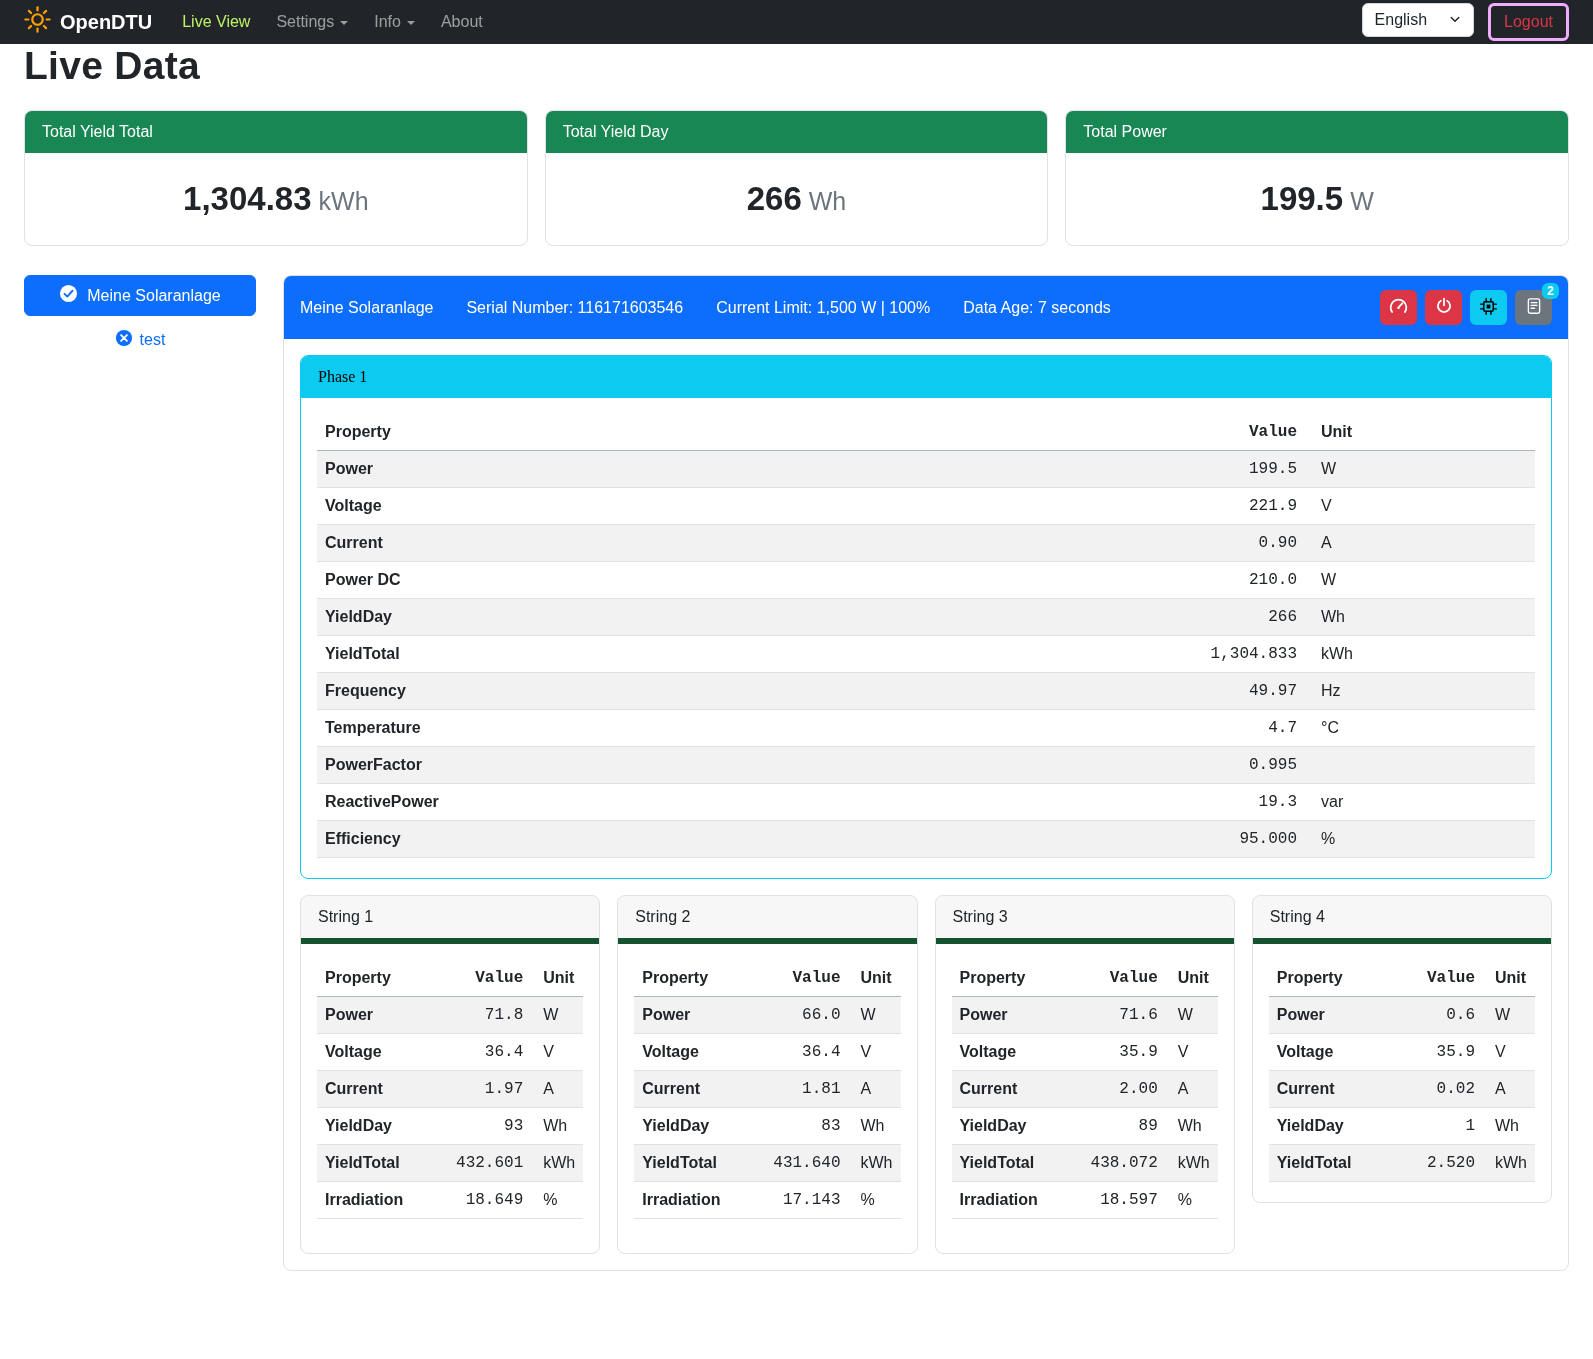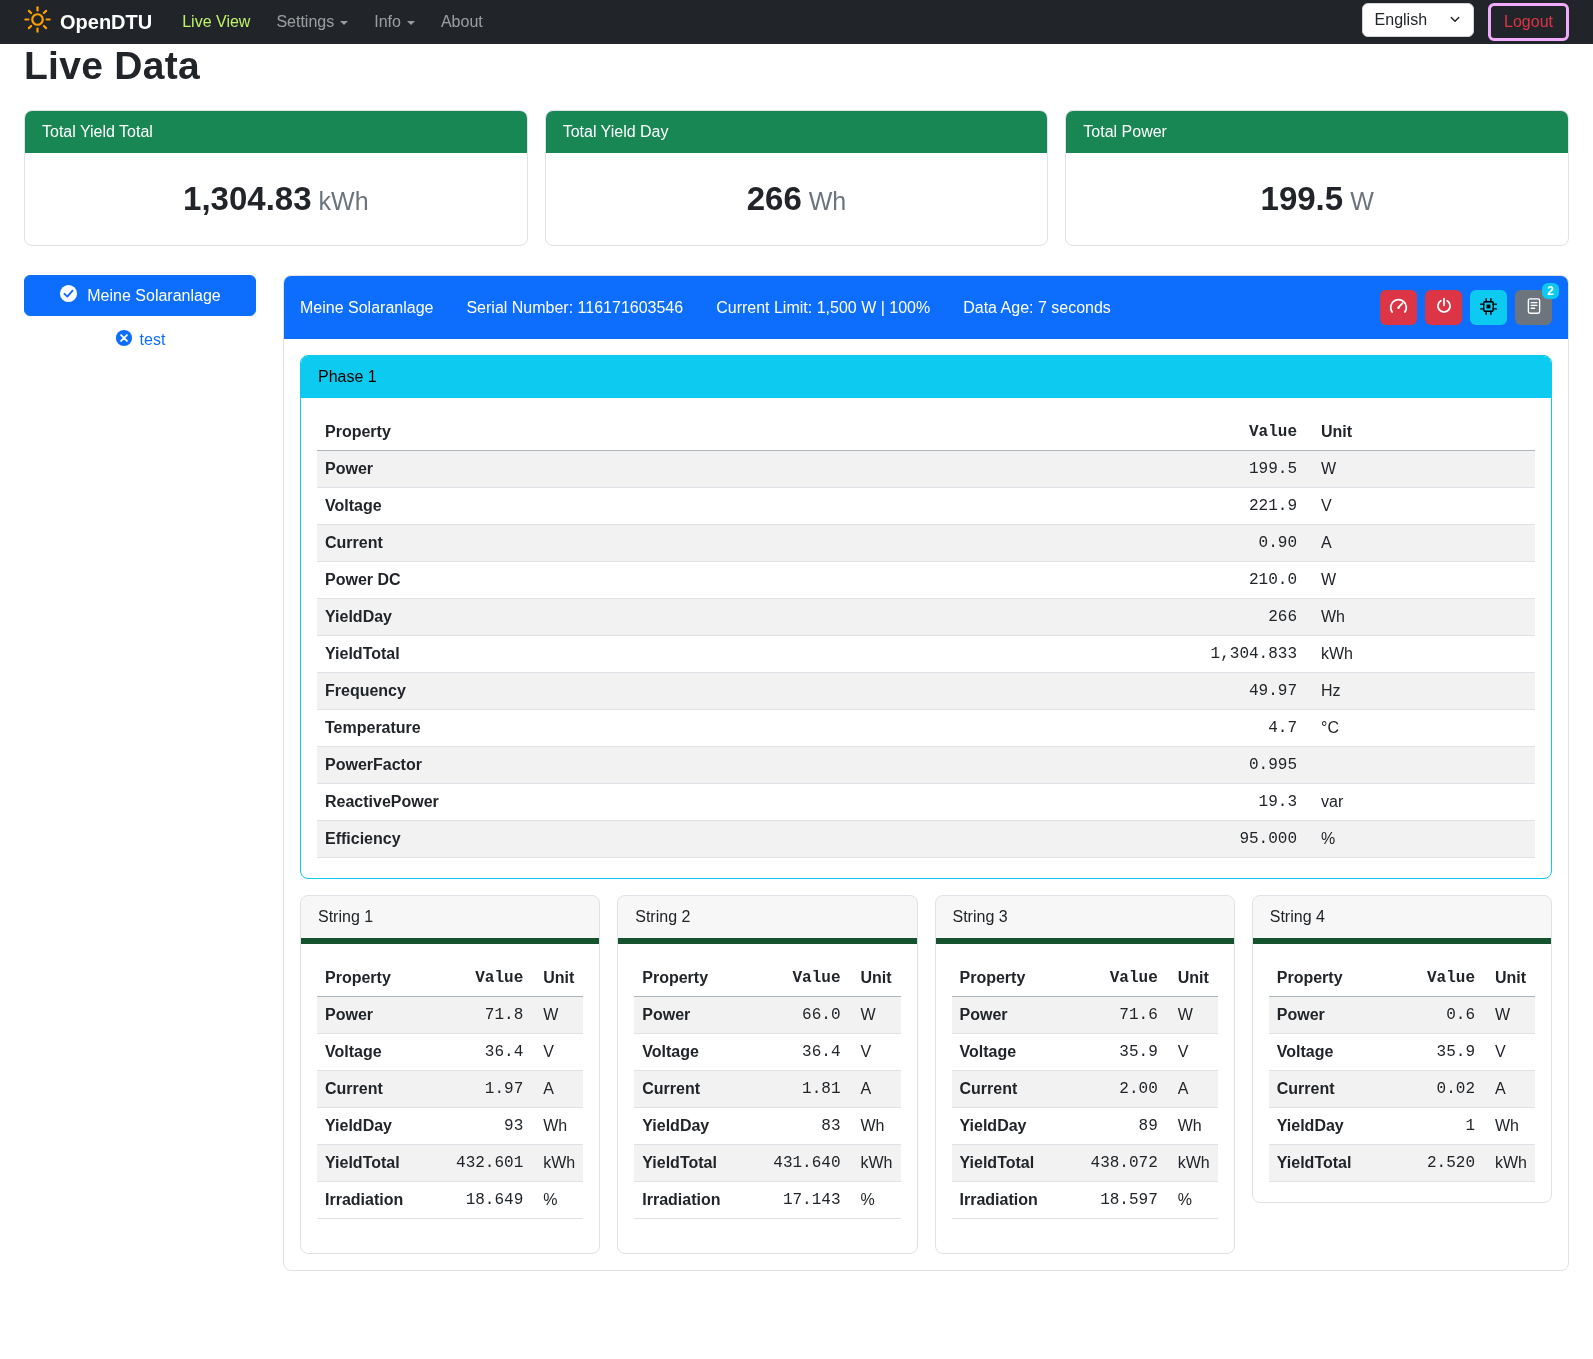--- a/index.html
+++ b/index.html
@@ -142,20 +142,21 @@
     line-height: 1;
   }
   .inverter-body { padding: 16px; }
   
   .phase-card { border: 1px solid #0dcaf0; border-radius: 8px; }
   .phase-header {
     background: #0dcaf0;
     color: #000;
     padding: 12px 17px;
     border-radius: 7px 7px 0 0;
+    font-family: Liberation Serif, serif;
   }
   .phase-body { padding: 16px 16px 20px 16px; }
   
   table { width: 100%; border-collapse: collapse; }
   th, td { padding: 9px 8px; border-bottom: 1px solid #dee2e6; font-size: 16px; }
   thead th { text-align: left; border-bottom: 1px solid #adb5bd; }
   tbody th { text-align: left; font-weight: 700; }
   .col-value, td.cell-value, th.col-value { text-align: right; font-family: Liberation Mono, monospace; }
   .phase-body .col-unit, .phase-body td.cell-unit { width: 230px; padding-left: 16px; text-align: left; }
   tbody tr:nth-of-type(odd) { background: rgba(0,0,0,.05); }

